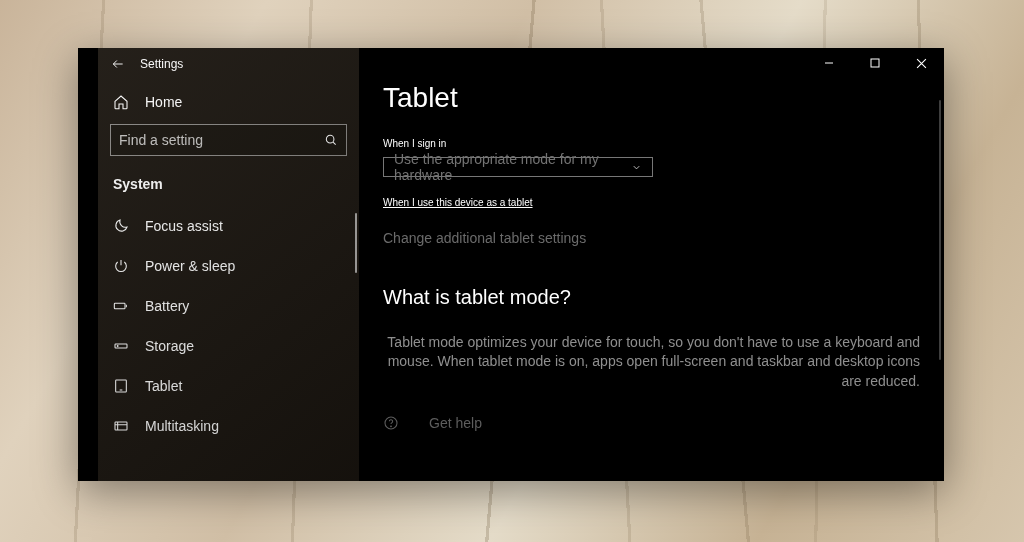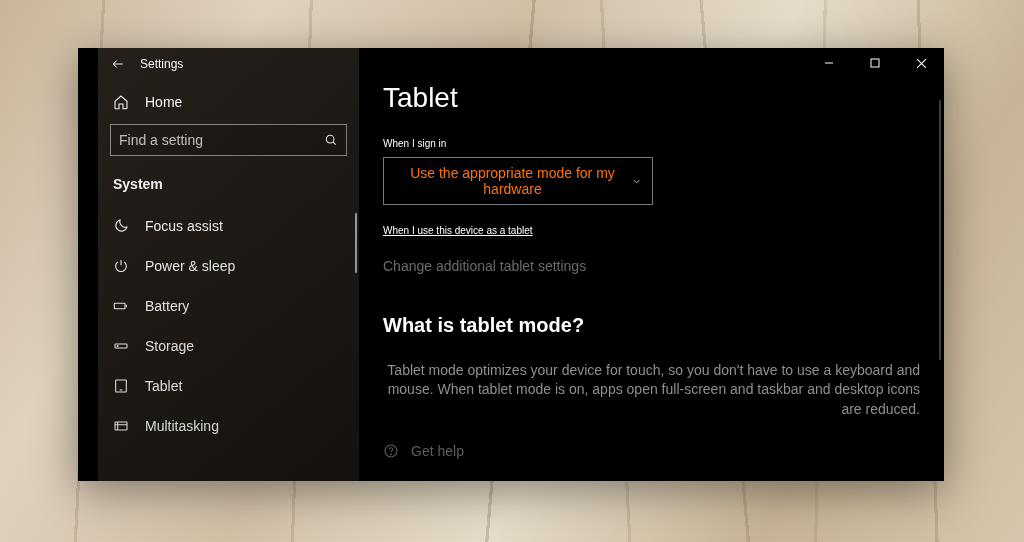--- a/index.html
+++ b/index.html
@@ -88,32 +88,32 @@
   }
   .win-btn { width:46px; display:flex; align-items:center; justify-content:center; color:#fff; font-size:10px; }
   .win-btn.close { font-size:12px; }
 
   .page-title { font-size:28px; font-weight:350; padding-top:34px; }
 
   .group-label { font-size:10px; margin-top:24px; margin-bottom:8px; }
   .group-label.second { margin-top:20px;text-decoration:underline; }
 
   .combo {
-    border:1px solid #777; height:48px; width:270px;
+    border:1px solid #777; height:20px; width:270px;
     display:flex; align-items:center; justify-content:space-between;
-    padding:0 10px; font-size:14px; color:#f97316;text-align:center;
+    padding:0 10px; font-size:14px; color:#737373;
   }
   .combo .chev { font-size:11px; color:#ccc; }
 
   .link { color:#6b6b6b; font-size:14px; margin-top:22px; }
 
-  .subhead { font-size:20px; font-weight:700; margin-top:40px; }
+  .subhead { font-size:20px; font-weight:400; margin-top:40px; }
   .body-text { font-size:14px; color:#8f8f8f; margin-top:24px; max-width:540px; line-height:1.38;text-align:right; }
 
-  .help-row { display:flex; align-items:center; gap:12px; margin-top:24px; color:#5d5d5d; font-size:14px; }
+  .help-row { display:flex; align-items:center; gap:30px; margin-top:24px; color:#5d5d5d; font-size:14px; }
   .help-row .icon { color:#5d5d5d; }
 
   .main-scroll {
     position:absolute; top:52px; right:3px; width:2px; height:260px;
     background:#3e3e3e; border-radius:1px;
   }
 
   svg { display:block; }
 </style>
 </head>

